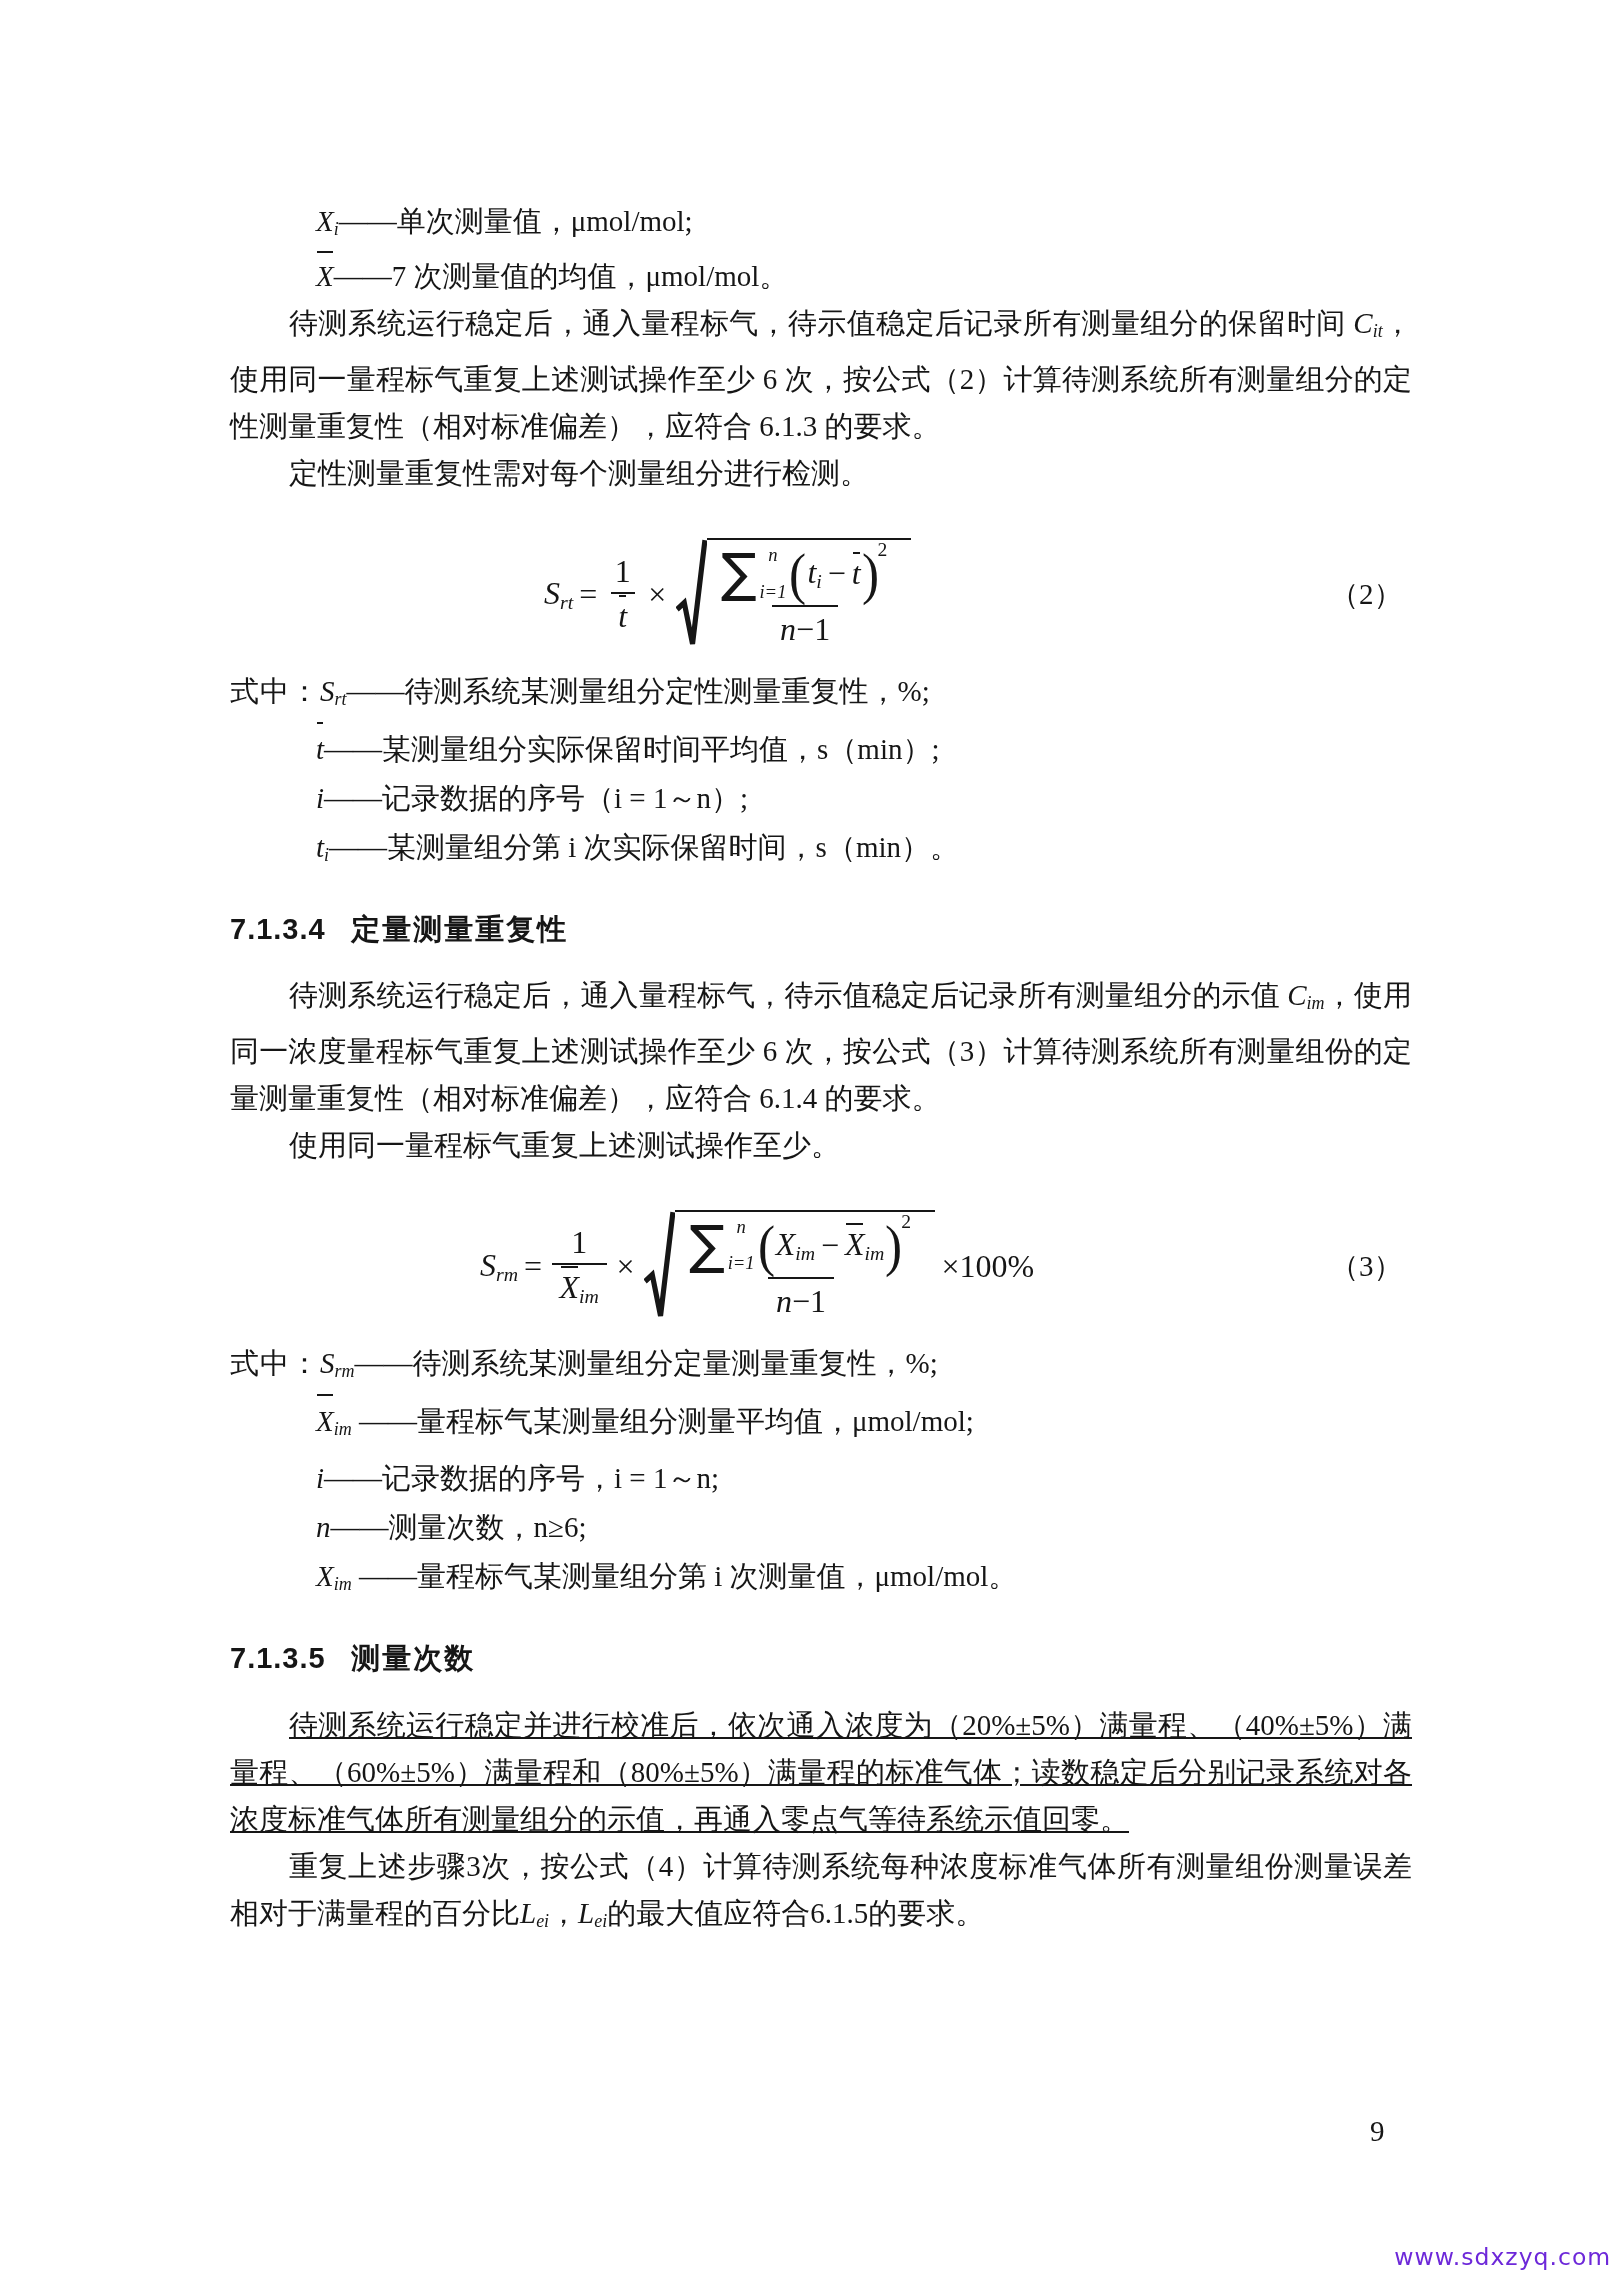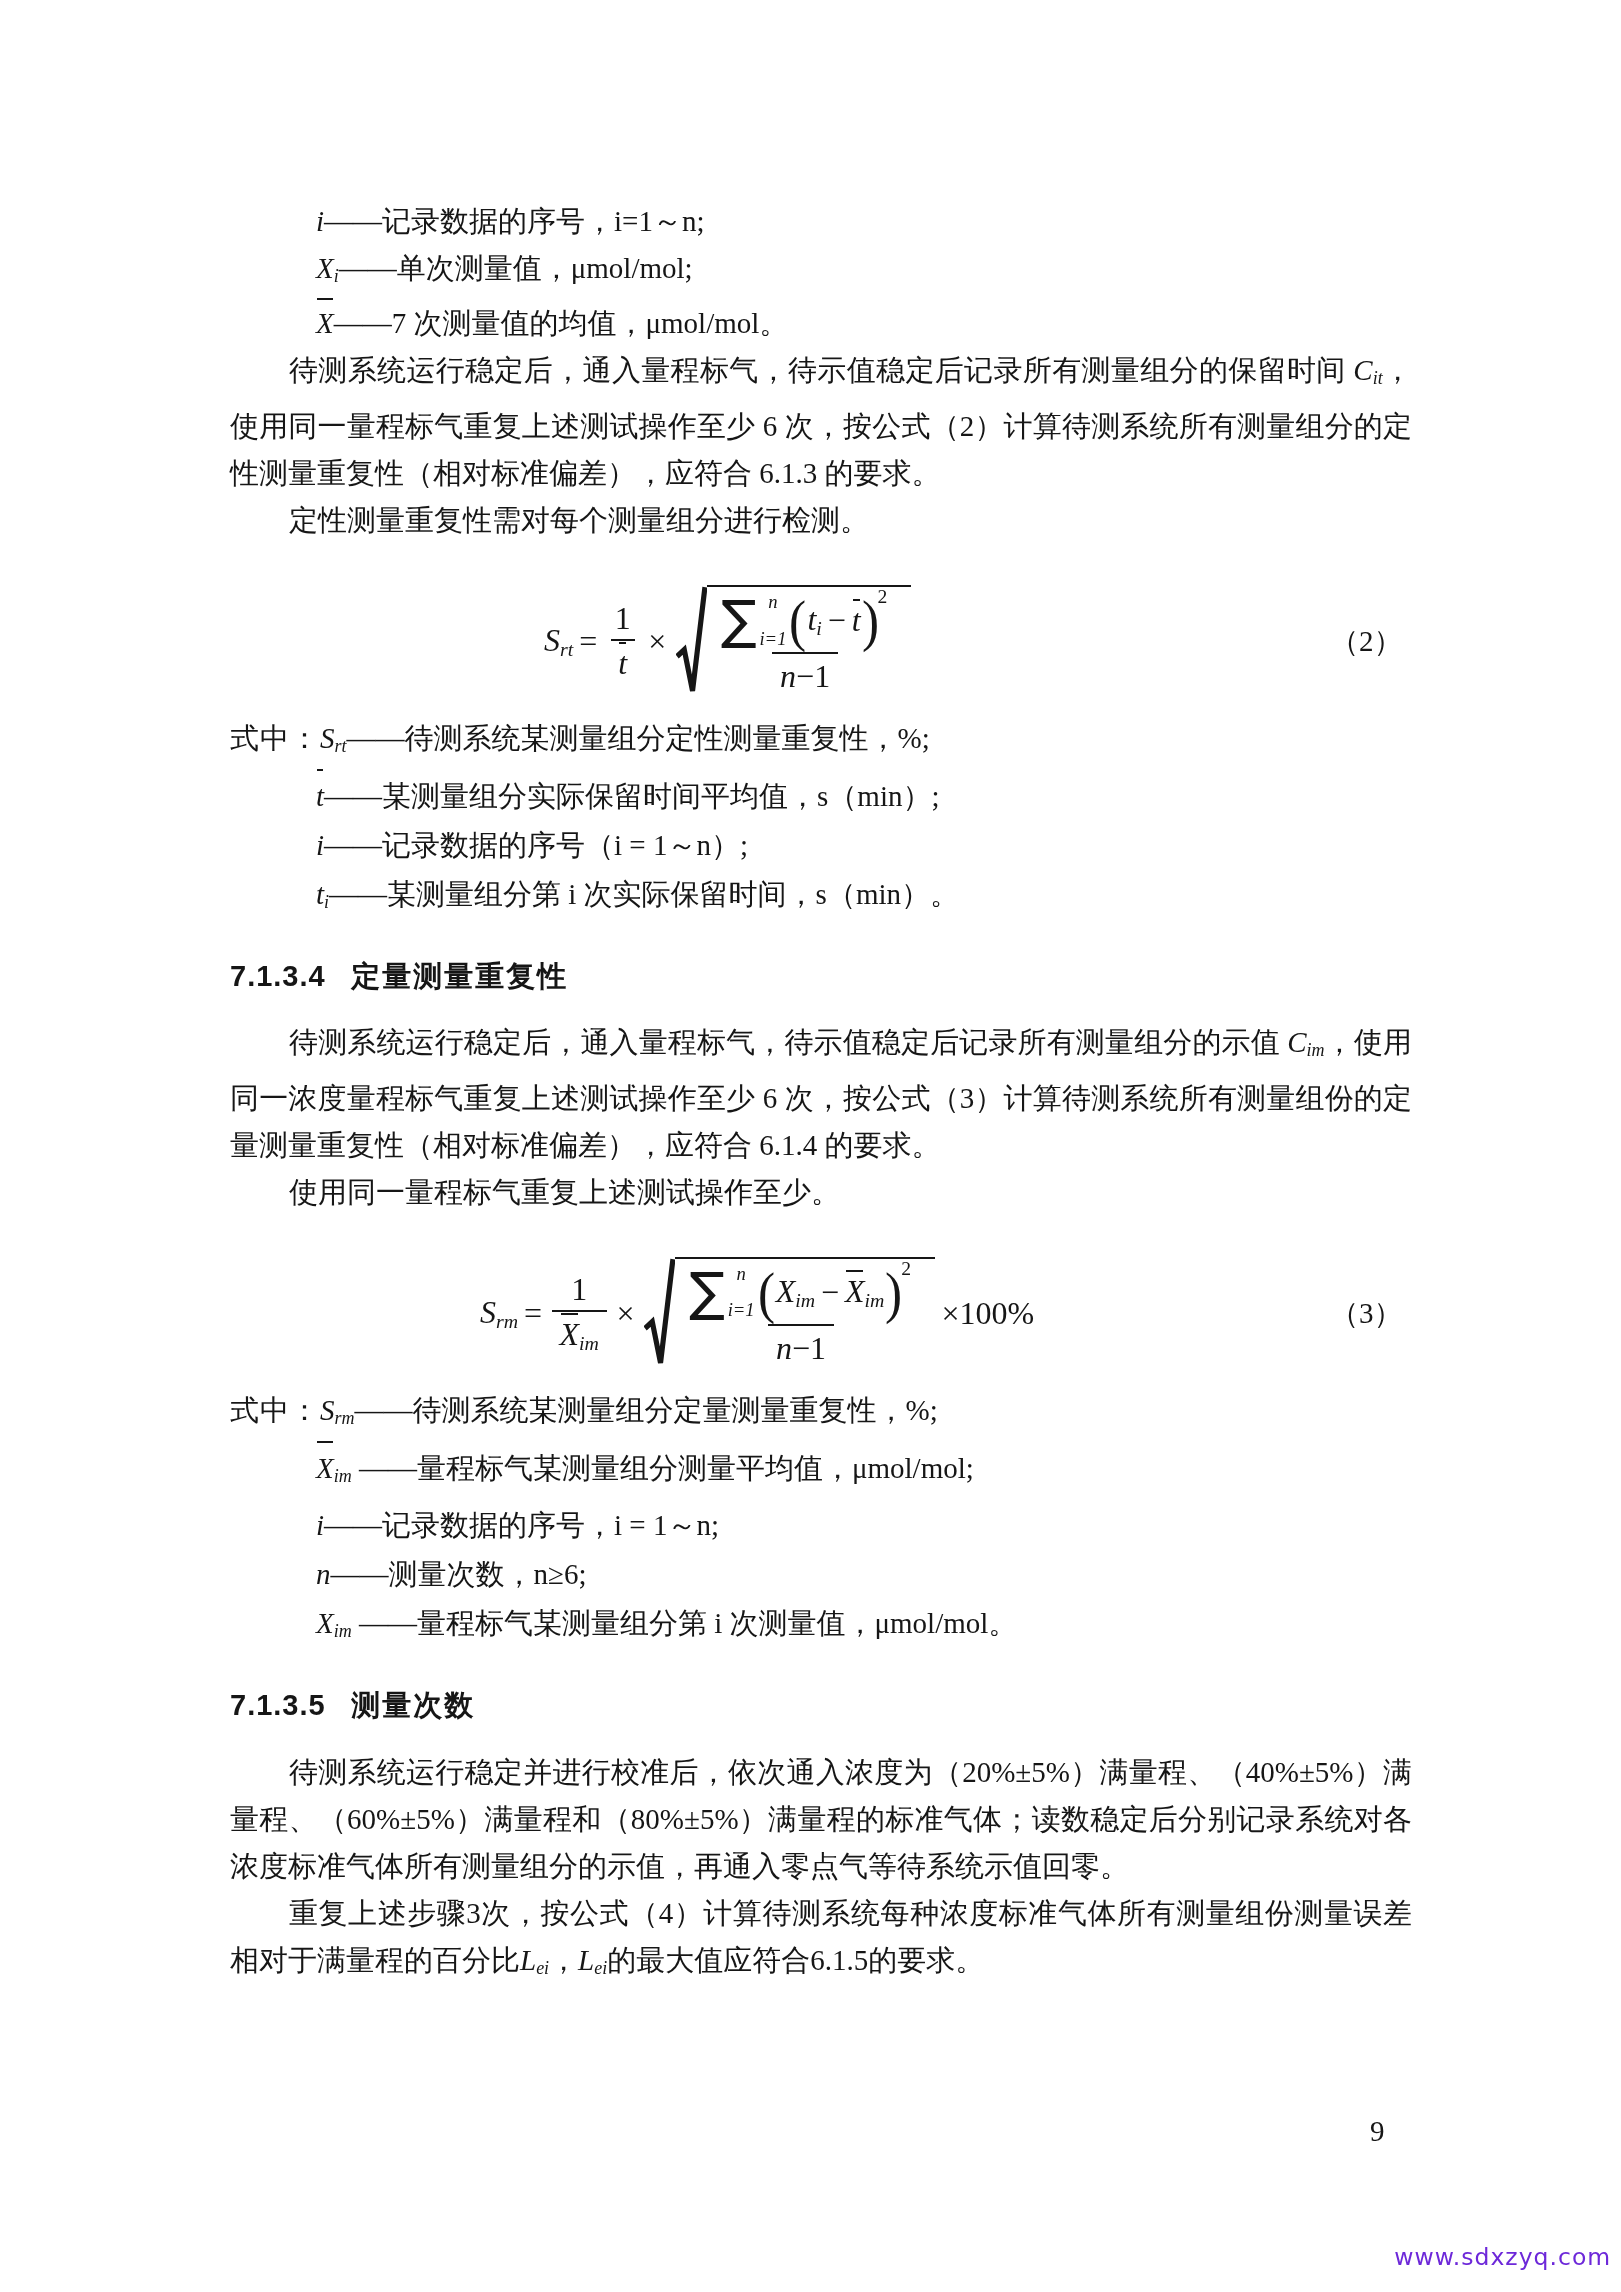--- a/index.html
+++ b/index.html
@@ -66,23 +66,20 @@
     font-family:"DejaVu Sans","Liberation Sans",sans-serif; letter-spacing:1px;
   }
 </style>
 </head>
 <body>
 
 <div class="page">
   <div class="content">
 
     <div class="def-list">
-      <div class="def-item">
-        <span class="sym"><i>i</i></span><span class="desc">——记录数据的序号，i=1～n;</span>
-      </div>
       <div class="def-item">
         <span class="sym"><i>X</i><sub>i</sub></span><span class="desc">——单次测量值，μmol/mol;</span>
       </div>
       <div class="def-item">
         <span class="sym"><span class="bar">X</span></span><span class="desc">——7 次测量值的均值，μmol/mol。</span>
       </div>
     </div>
 
     <p class="body"><span>待测系统运行稳定后，通入量程标气，待示值稳定后记录所有测量组分的保留时间 </span><i class="v">C</i><sub class="vsub">it</sub><span>，使用同一量程标气重复上述测试操作至少 6 次，按公式（2）计算待测系统所有测量组分的定性测量重复性（相对标准偏差），应符合 6.1.3 的要求。</span></p>
     <p class="body">定性测量重复性需对每个测量组分进行检测。</p>
@@ -195,21 +192,21 @@
       </div>
       <div class="def-item">
         <span class="sym"><i>n</i></span><span class="desc">——测量次数，n≥6;</span>
       </div>
       <div class="def-item">
         <span class="sym"><i>X</i><sub>im</sub></span><span class="desc"> ——量程标气某测量组分第 i 次测量值，μmol/mol。</span>
       </div>
     </div>
 
     <h3 class="sec"><span>7.1.3.5</span><span class="ht">测量次数</span></h3>
-    <p class="body" style="margin-top:10px;">待测系统运行稳定并进行校准后，依次通入浓度为（20%±5%）满量程、（40%±5%）满量程、（60%±5%）满量程和（80%±5%）满量程的标准气体；读数稳定后分别记录系统对各浓度标准气体所有测量组分的示值，再通入零点气等待系统示值回零。</p>
+    <p class="body" style="margin-top:10px;text-decoration:underline;">待测系统运行稳定并进行校准后，依次通入浓度为（20%±5%）满量程、（40%±5%）满量程、（60%±5%）满量程和（80%±5%）满量程的标准气体；读数稳定后分别记录系统对各浓度标准气体所有测量组分的示值，再通入零点气等待系统示值回零。</p>
     <p class="body"><span>重复上述步骤3次，按公式（4）计算待测系统每种浓度标准气体所有测量组份测量误差相对于满量程的百分比</span><i class="v">L</i><sub class="vsub">ei</sub><span>，</span><i class="v">L</i><sub class="vsub">ei</sub><span>的最大值应符合6.1.5的要求。</span></p>
 
   </div>
 
   <div class="pageno">9</div>
   <div class="watermark">www.sdxzyq.com</div>
 </div>
 
 
 </body></html>

